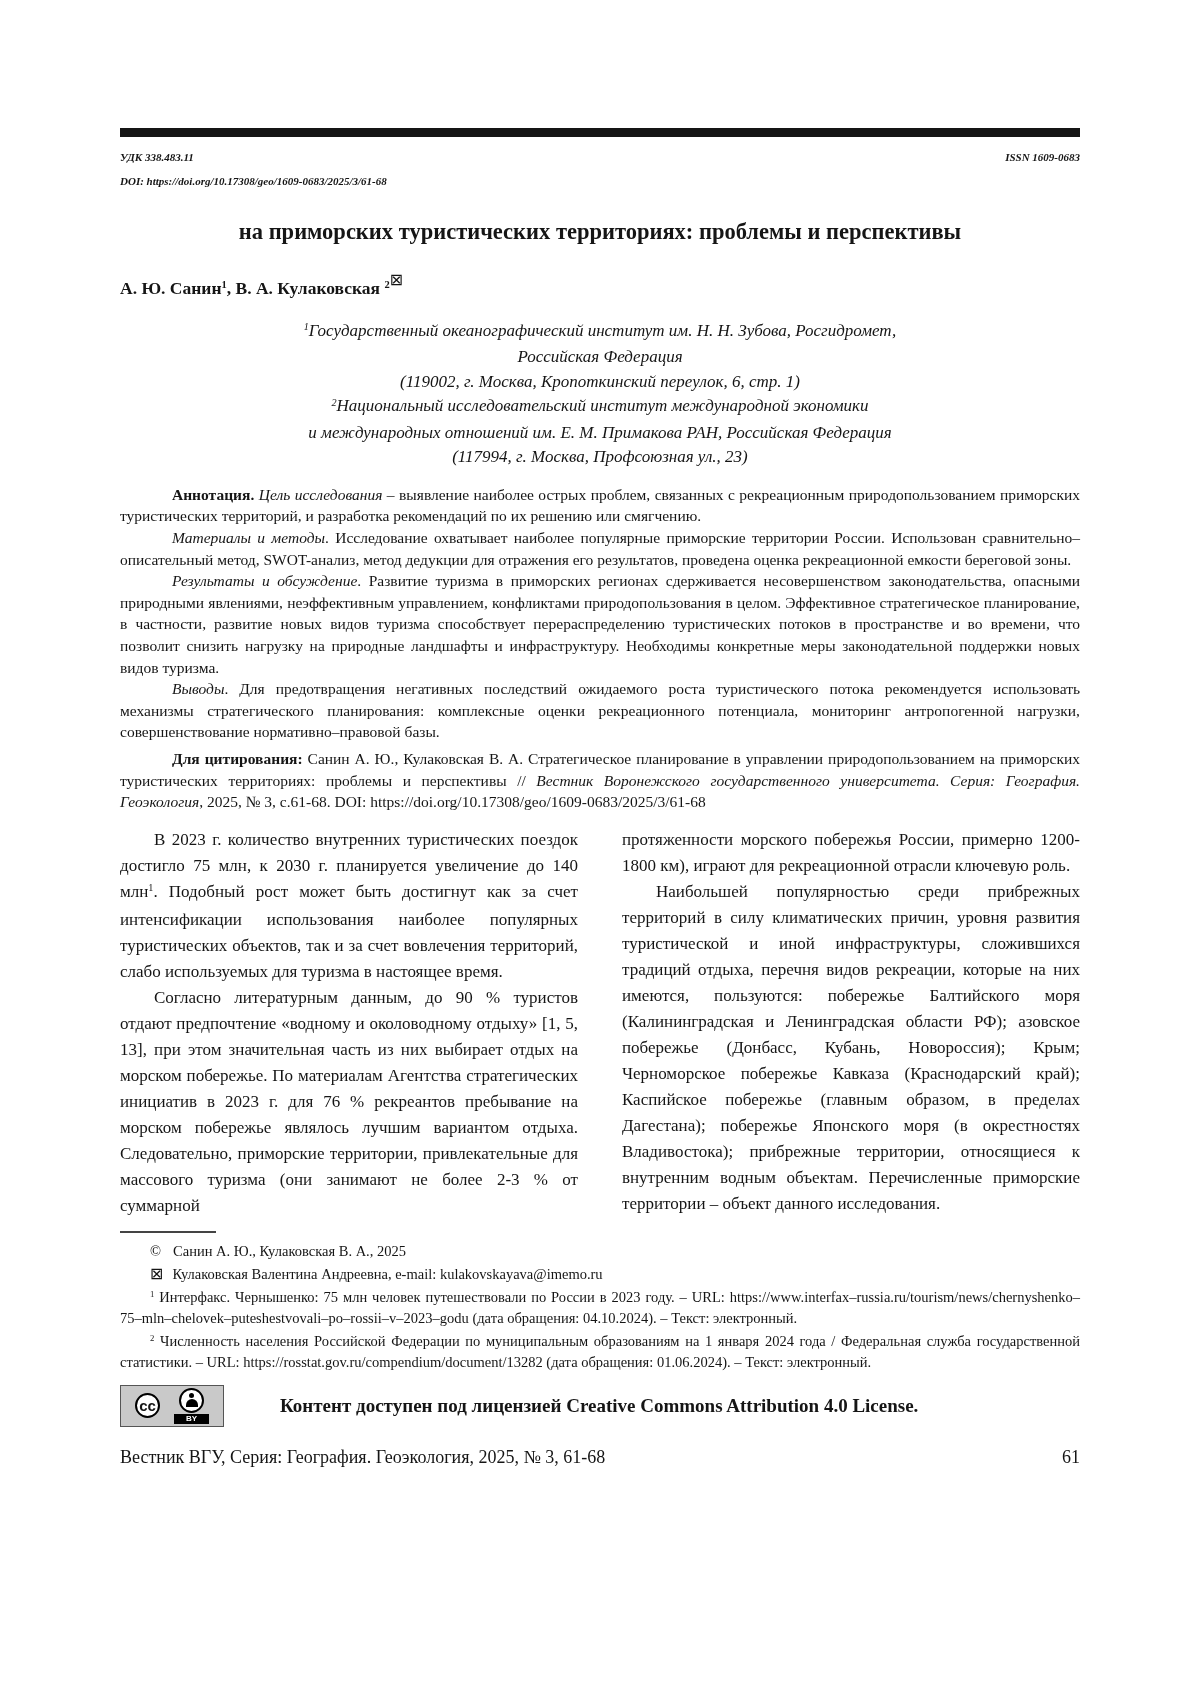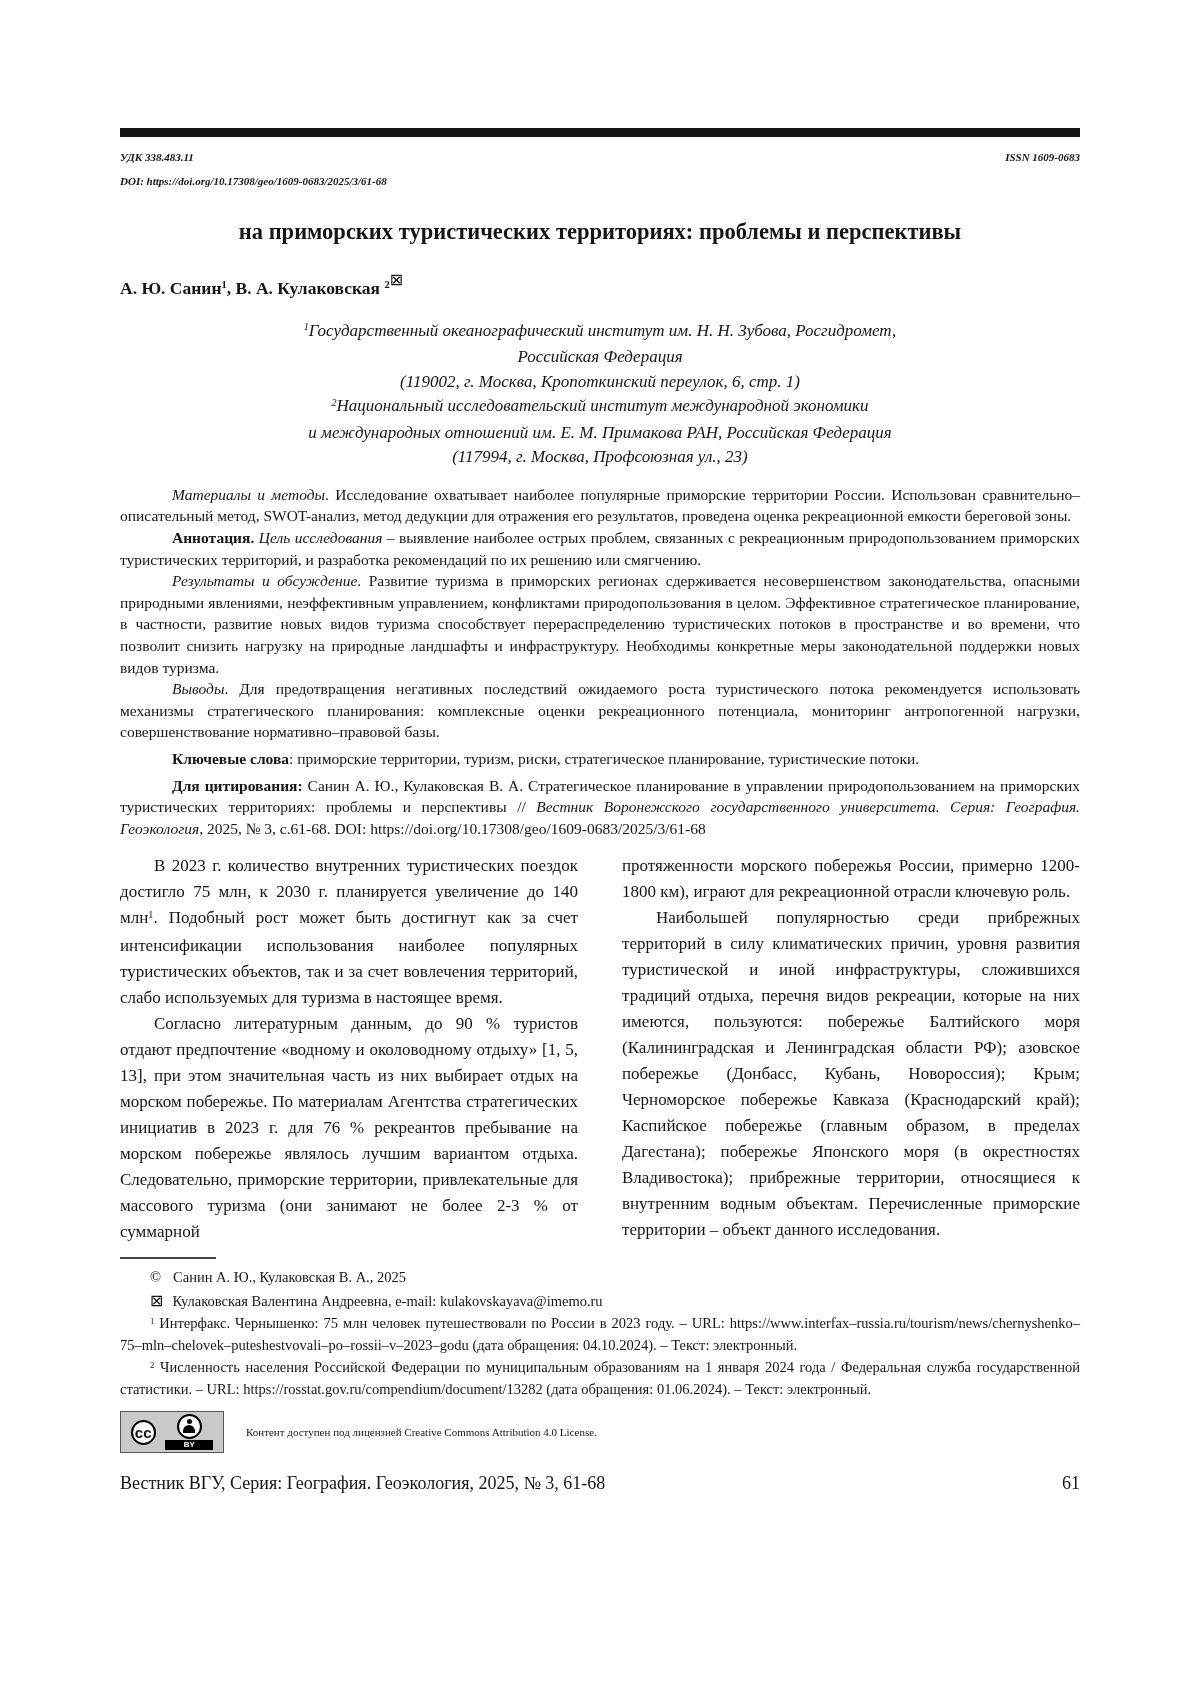--- a/index.html
+++ b/index.html
@@ -79,27 +79,27 @@
     background: #fff;
     display: flex; align-items: center; justify-content: center;
     font-weight: bold; font-size: 15px;
     font-family: "Liberation Sans", sans-serif;
   }
   .cc-person-wrap { display: flex; flex-direction: column; align-items: center; }
   .cc-circle.person { flex-direction: column; justify-content: flex-start; }
   .ph { width: 5px; height: 5px; background: #000; border-radius: 50%; margin-top: 3px; }
   .pb { width: 12px; height: 8px; background: #000; border-radius: 6px 6px 0 0; margin-top: 1px; }
   .cc-by {
-    display: block; width: 48px; height: 10px;
+    display: block; width: 35px; height: 10px;
     background: #000; color: #fff;
     font-size: 8px; font-weight: bold; line-height: 10px; text-align: center;
     font-family: "Liberation Sans", sans-serif;
     margin-top: 1px;
   }
-  .license-text { margin-left: 22px; font-size: 11px; }
+  .license-text { margin-left: 56px; font-size: 19px; font-weight: bold; }
   .footer {
     margin-top: 20px;
     display: flex; justify-content: space-between; align-items: baseline;
     font-size: 18px;
   }
 </style>
 </head>
 <body>
 
 <div class="page">
@@ -125,25 +125,24 @@
   <div class="affil">
     <div class="affil-line"><sup class="s">1</sup><span>Государственный океанографический институт им. Н. Н. Зубова, Росгидромет,</span></div>
     <div class="affil-line"><span>Российская Федерация</span></div>
     <div class="affil-line"><span>(119002, г. Москва, Кропоткинский переулок, 6, стр. 1)</span></div>
     <div class="affil-line"><sup class="s">2</sup><span>Национальный исследовательский институт международной экономики</span></div>
     <div class="affil-line"><span>и международных отношений им. Е. М. Примакова РАН, Российская Федерация</span></div>
     <div class="affil-line"><span>(117994, г. Москва, Профсоюзная ул., 23)</span></div>
   </div>
 
   <div class="abstract">
+    <p class="ab-p"><b>Аннотация.</b><i> Цель исследования</i><span> – выявление наиболее острых проблем, связанных с рекреационным природопользованием приморских туристических территорий, и разработка рекомендаций по их решению или смягчению.</span></p>
     <p class="ab-p"><i>Материалы и методы</i><span>. Исследование охватывает наиболее популярные приморские территории России. Использован сравнительно–описательный метод, SWOT-анализ, метод дедукции для отражения его результатов, проведена оценка рекреационной емкости береговой зоны.</span></p>
-    <p class="ab-p"><b>Аннотация.</b><i> Цель исследования</i><span> – выявление наиболее острых проблем, связанных с рекреационным природопользованием приморских туристических территорий, и разработка рекомендаций по их решению или смягчению.</span></p>
     <p class="ab-p"><i>Результаты и обсуждение</i><span>. Развитие туризма в приморских регионах сдерживается несовершенством законодательства, опасными природными явлениями, неэффективным управлением, конфликтами природопользования в целом. Эффективное стратегическое планирование, в частности, развитие новых видов туризма способствует перераспределению туристических потоков в пространстве и во времени, что позволит снизить нагрузку на природные ландшафты и инфраструктуру. Необходимы конкретные меры законодательной поддержки новых видов туризма.</span></p>
     <p class="ab-p"><i>Выводы</i><span>. Для предотвращения негативных последствий ожидаемого роста туристического потока рекомендуется использовать механизмы стратегического планирования: комплексные оценки рекреационного потенциала, мониторинг антропогенной нагрузки, совершенствование нормативно–правовой базы.</span></p>
-    <p class="ab-p spaced"><b>Ключевые слова</b><span>: приморские территории, туризм, риски, стратегическое планирование, туристические потоки.</span></p>
     <p class="ab-p spaced"><b>Для цитирования:</b><span> Санин А. Ю., Кулаковская В. А. Стратегическое планирование в управлении природопользованием на приморских туристических территориях: проблемы и перспективы // </span><i>Вестник Воронежского государственного университета. Серия: География. Геоэкология</i><span>, 2025, № 3, с.61-68. DOI: https://doi.org/10.17308/geo/1609-0683/2025/3/61-68</span></p>
   </div>
 
   <div class="columns">
     <div class="col">
       <p class="body-p"><span>В 2023 г. количество внутренних туристических поездок достигло 75 млн, к 2030 г. планируется увеличение до 140 млн</span><sup class="s">1</sup><span>. Подобный рост может быть достигнут как за счет интенсификации использования наиболее популярных туристических объектов, так и за счет вовлечения территорий, слабо используемых для туризма в настоящее время.</span></p>
       <p class="body-p"><span>Согласно литературным данным, до 90 % туристов отдают предпочтение «водному и околоводному отдыху» [1, 5, 13], при этом значительная часть из них выбирает отдых на морском побережье. По материалам Агентства стратегических инициатив в 2023 г. для 76 % рекреантов пребывание на морском побережье являлось лучшим вариантом отдыха. Следовательно, приморские территории, привлекательные для массового туризма (они занимают не более 2-3 % от суммарной</span></p>
     </div>
     <div class="col">
       <p class="body-p noindent">протяженности морского побережья России, примерно 1200-1800 км), играют для рекреационной отрасли ключевую роль.</p>

